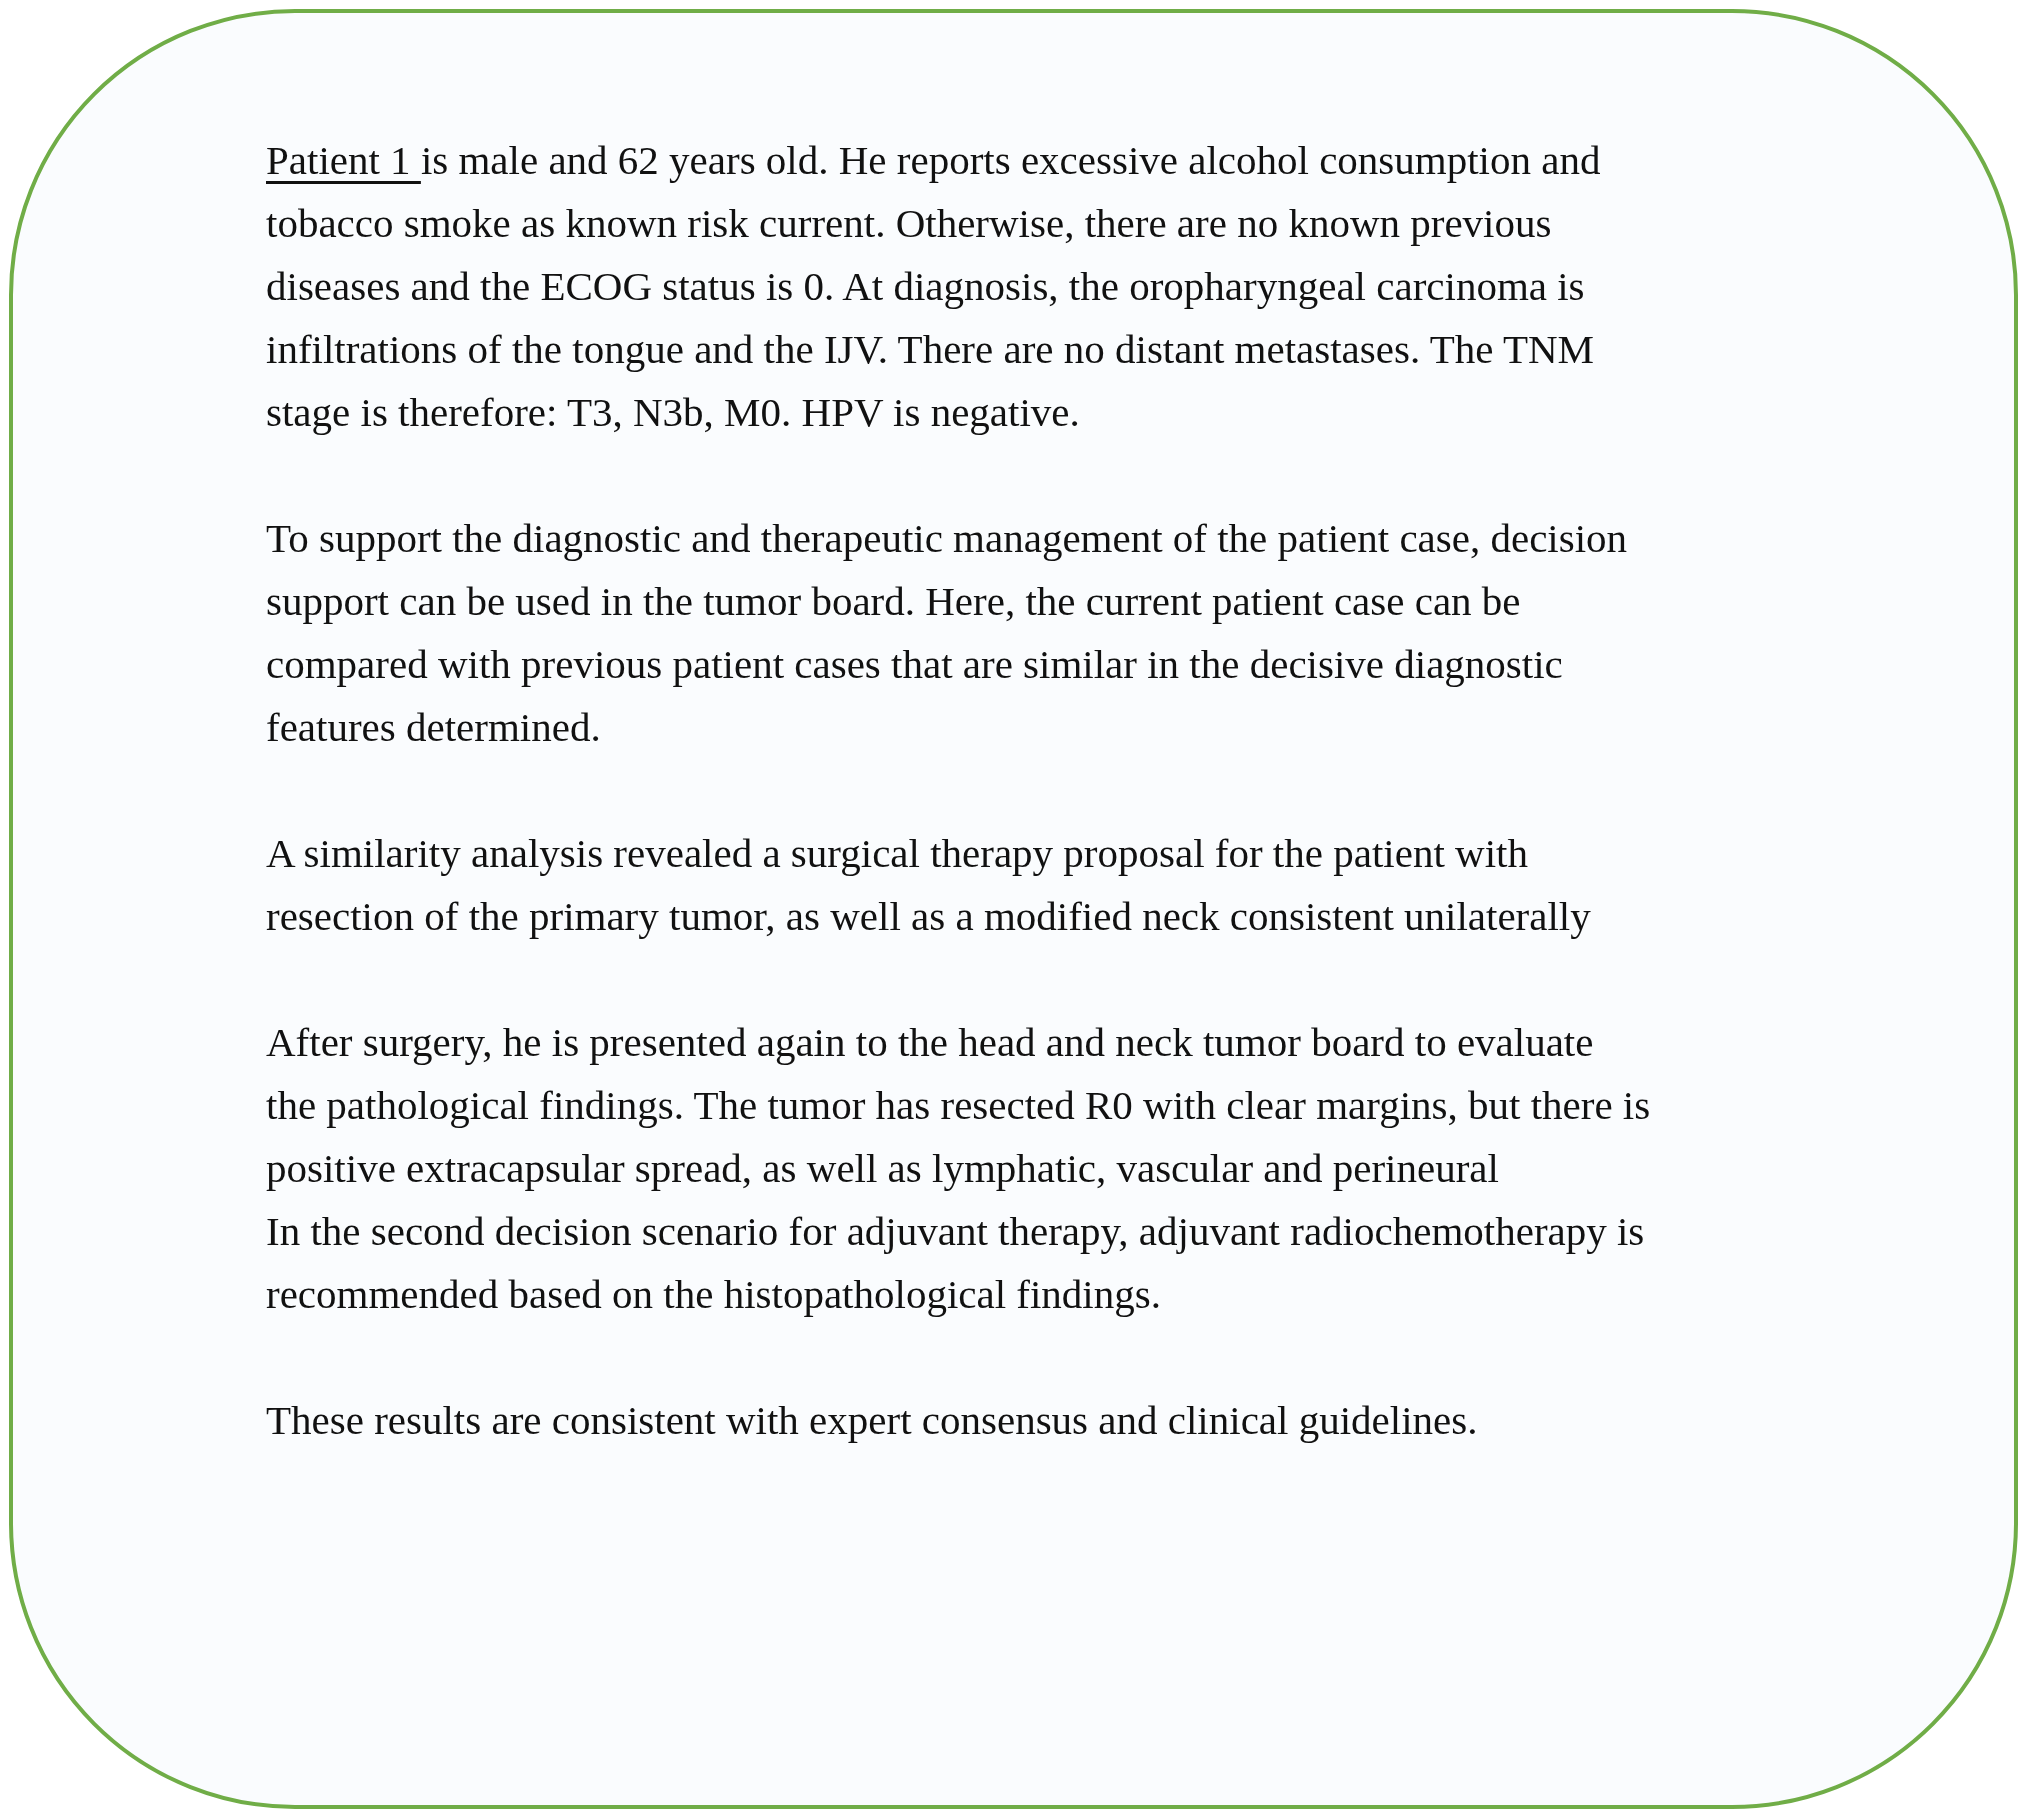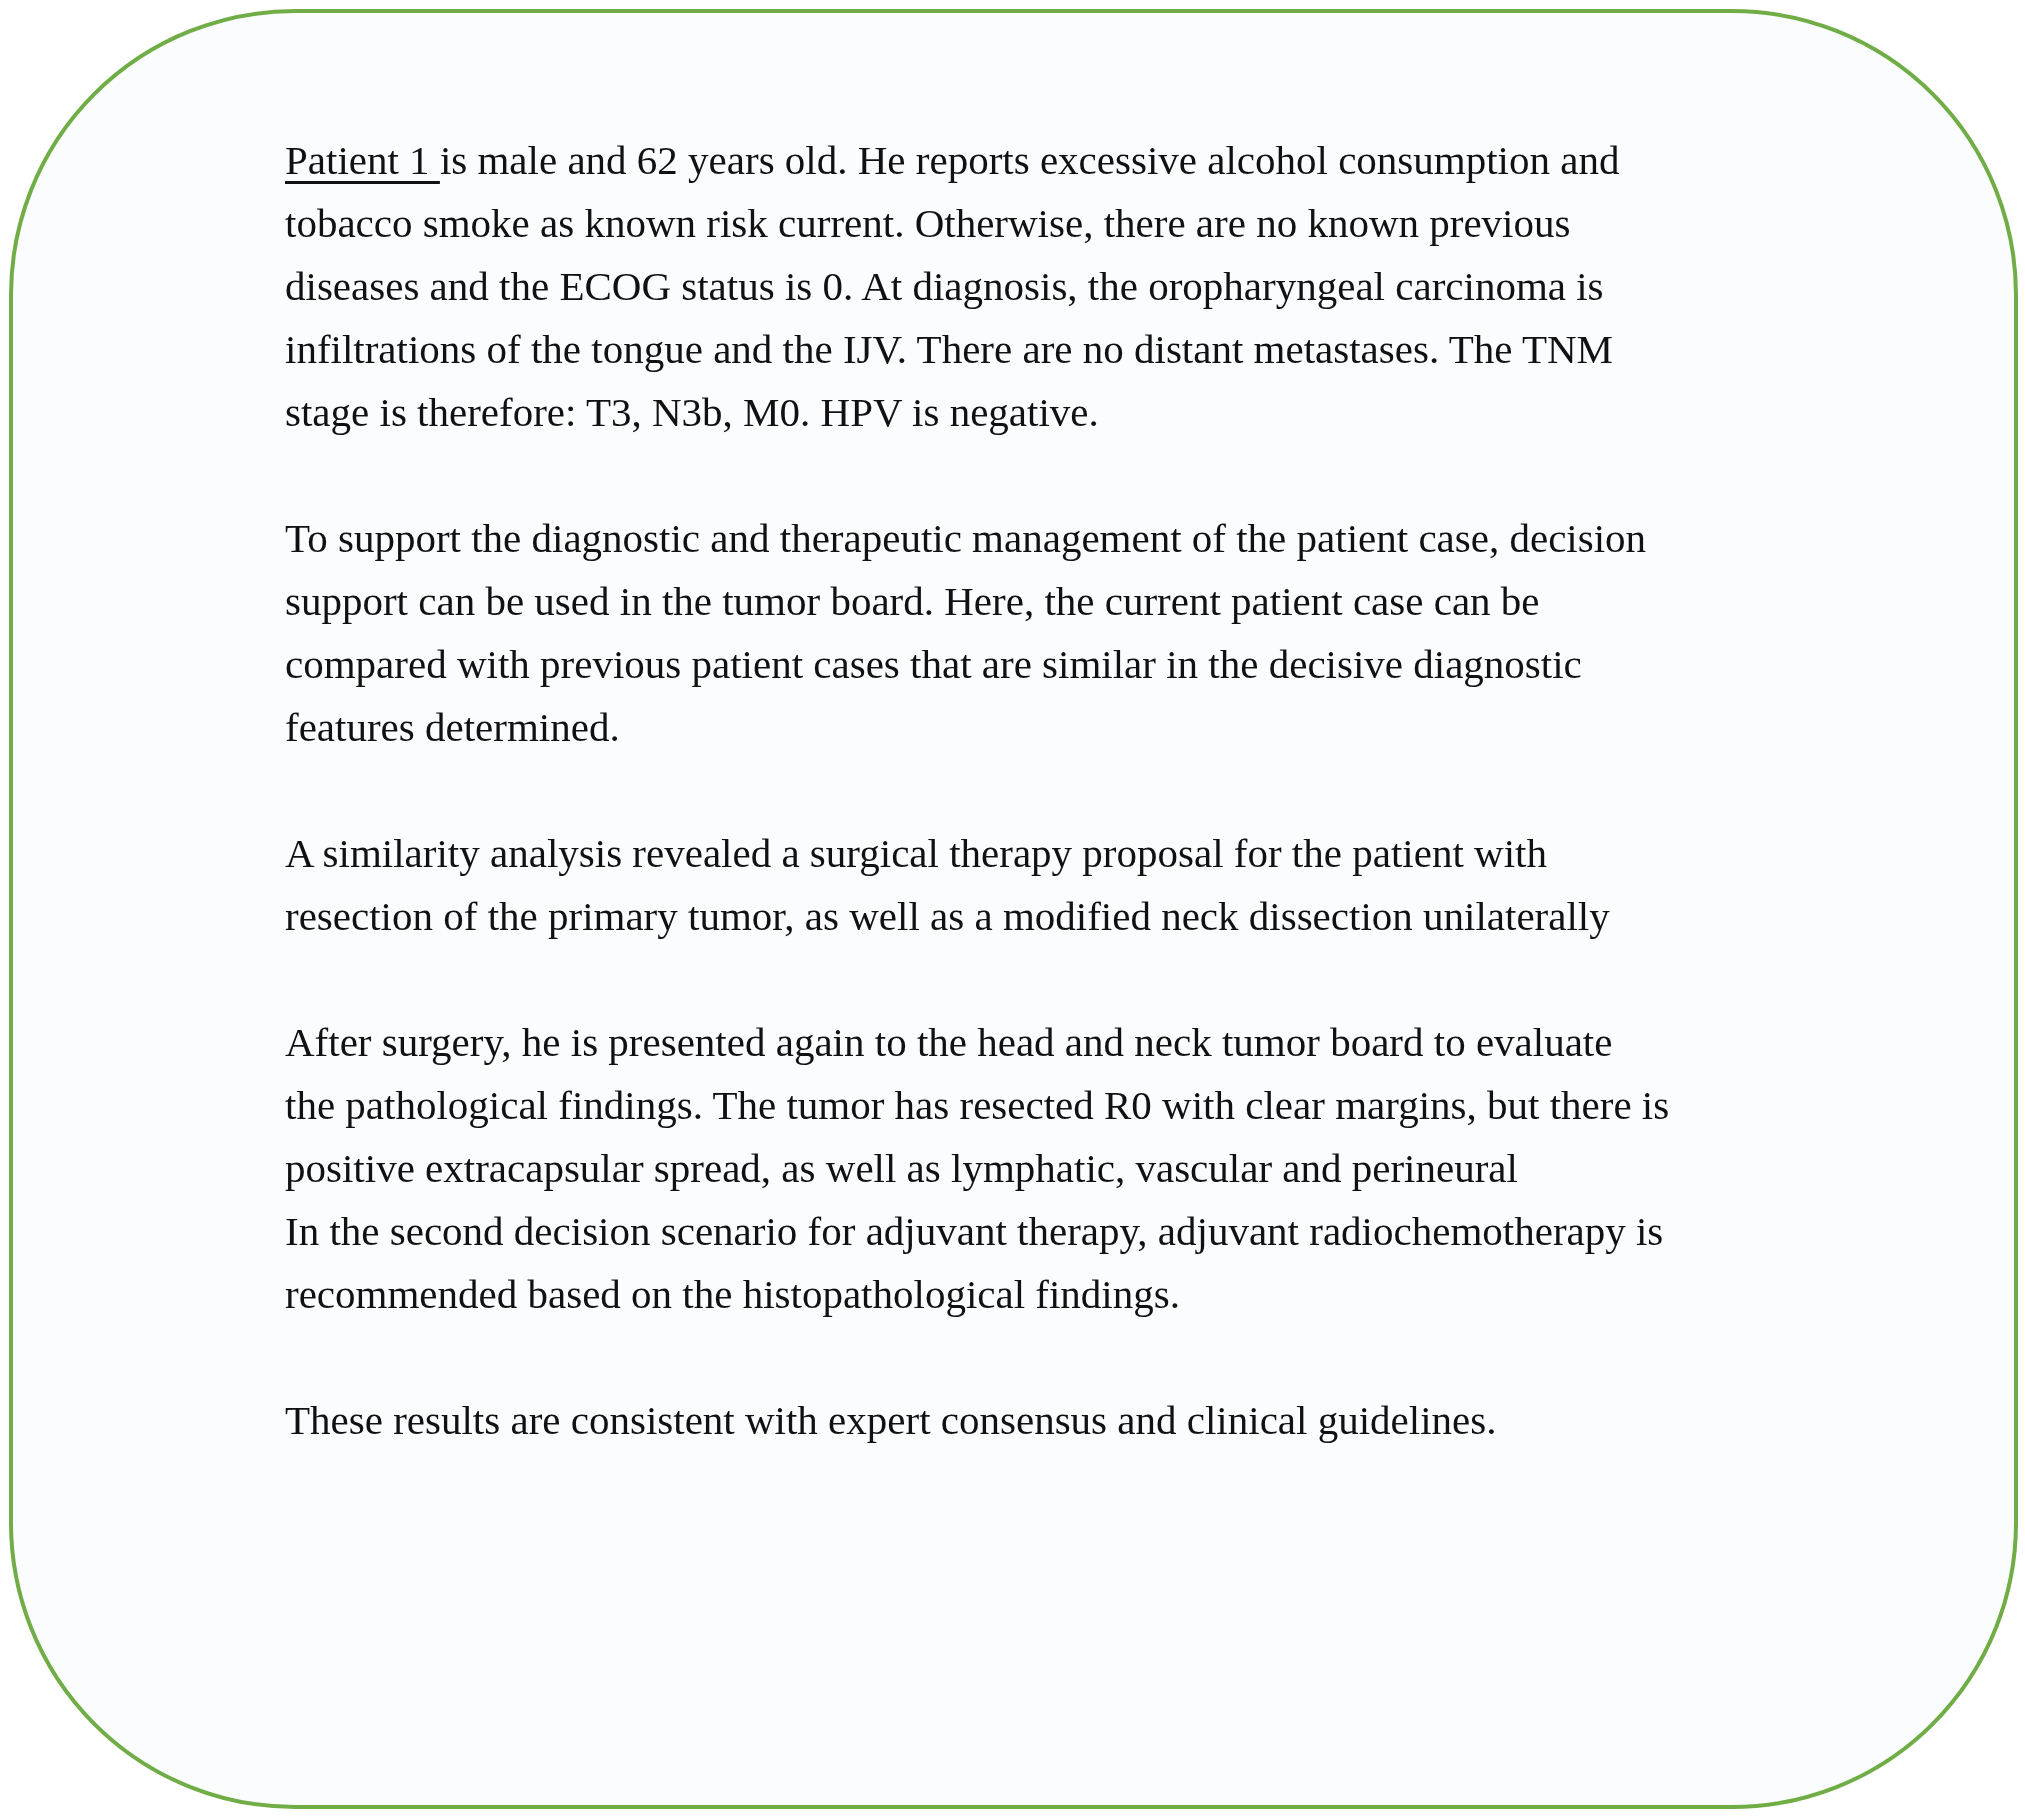--- a/index.html
+++ b/index.html
@@ -18,21 +18,21 @@
     left: 8.8px;
     top: 8.8px;
     width: 2001px;
     height: 1792px;
     border: 4.8px solid #70AD47;
     border-radius: 286px;
     background: #FAFCFE;
   }
   .content {
     position: absolute;
-    left: 285px;
+    left: 266px;
     top: 129px;
     font-family: "Liberation Serif", "DejaVu Serif", serif;
     font-size: 41px;
     line-height: 63px;
     color: #111111;
   }
   .line {
     display: block;
     white-space: nowrap;
     height: 63px;
@@ -66,21 +66,21 @@
   <div>
     <span class="line">To support the diagnostic and therapeutic management of the patient case, decision</span>
     <span class="line">support can be used in the tumor board. Here, the current patient case can be</span>
     <span class="line">compared with previous patient cases that are similar in the decisive diagnostic</span>
     <span class="line">features determined.</span>
   </div>
   <span class="blank"></span>
 
   <div>
     <span class="line">A similarity analysis revealed a surgical therapy proposal for the patient with</span>
-    <span class="line">resection of the primary tumor, as well as a modified neck dissection unilaterally</span>
+    <span class="line">resection of the primary tumor, as well as a modified neck consistent unilaterally</span>
   </div>
   <span class="blank"></span>
 
   <div>
     <span class="line">After surgery, he is presented again to the head and neck tumor board to evaluate</span>
     <span class="line">the pathological findings. The tumor has resected R0 with clear margins, but there is</span>
     <span class="line">positive extracapsular spread, as well as lymphatic, vascular and perineural</span>
     <span class="line">In the second decision scenario for adjuvant therapy, adjuvant radiochemotherapy is</span>
     <span class="line">recommended based on the histopathological findings.</span>
   </div>

